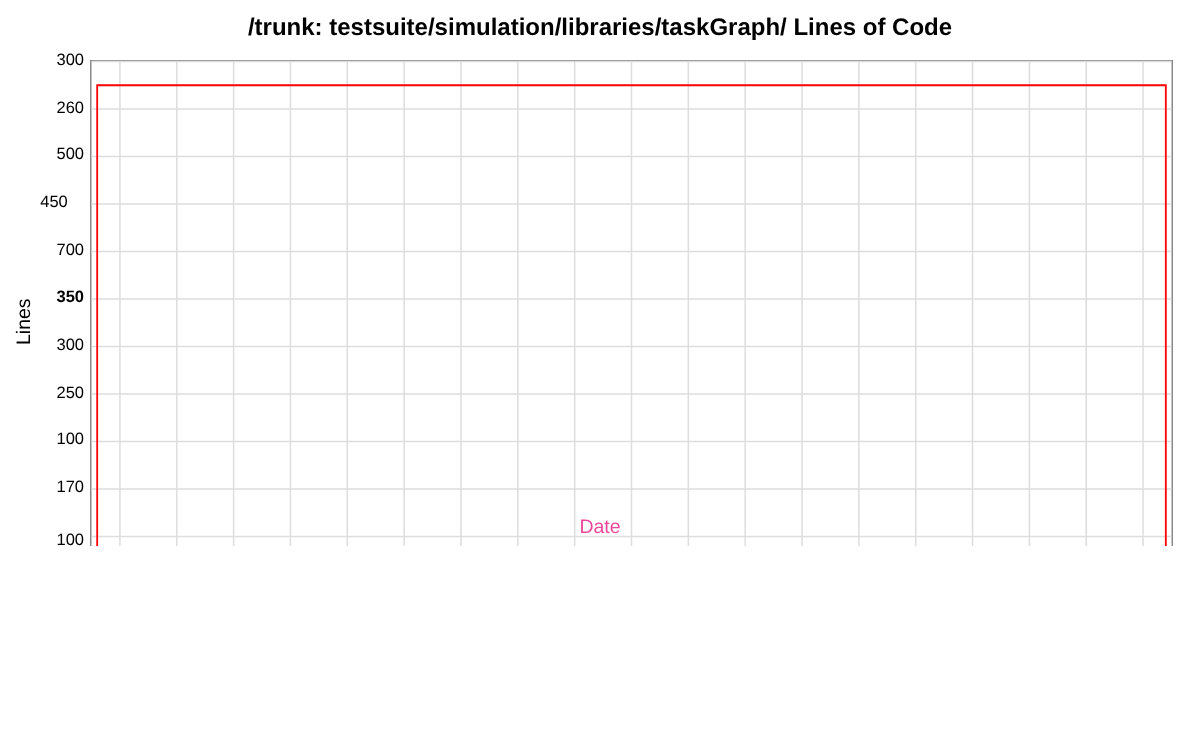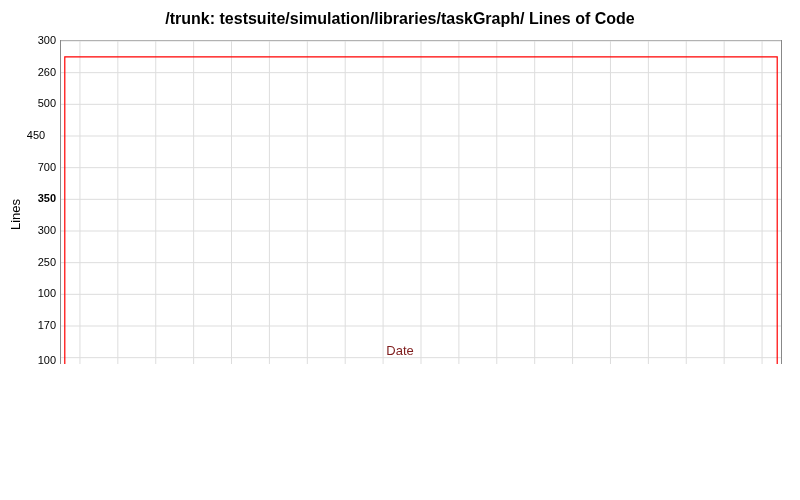--- a/index.html
+++ b/index.html
@@ -54,21 +54,21 @@
     transform-origin: left top;
     font-size: 13px;
     color: #000;
   }
   .x-axis-label {
     position: absolute;
     left: 50%;
     bottom: 6px;
     transform: translateX(-50%);
     font-size: 13px;
-    color: #7f1d1d;
+    color: #ec4899;
   }
 </style>
 </head>
 <body>
 
 <div class="chart-container">
   <div class="title">/trunk: testsuite/simulation/libraries/taskGraph/ Lines of Code</div>
 
   <div class="plot-area">
     <svg width="720" height="380" style="position:absolute;left:0;top:0;overflow:visible">

